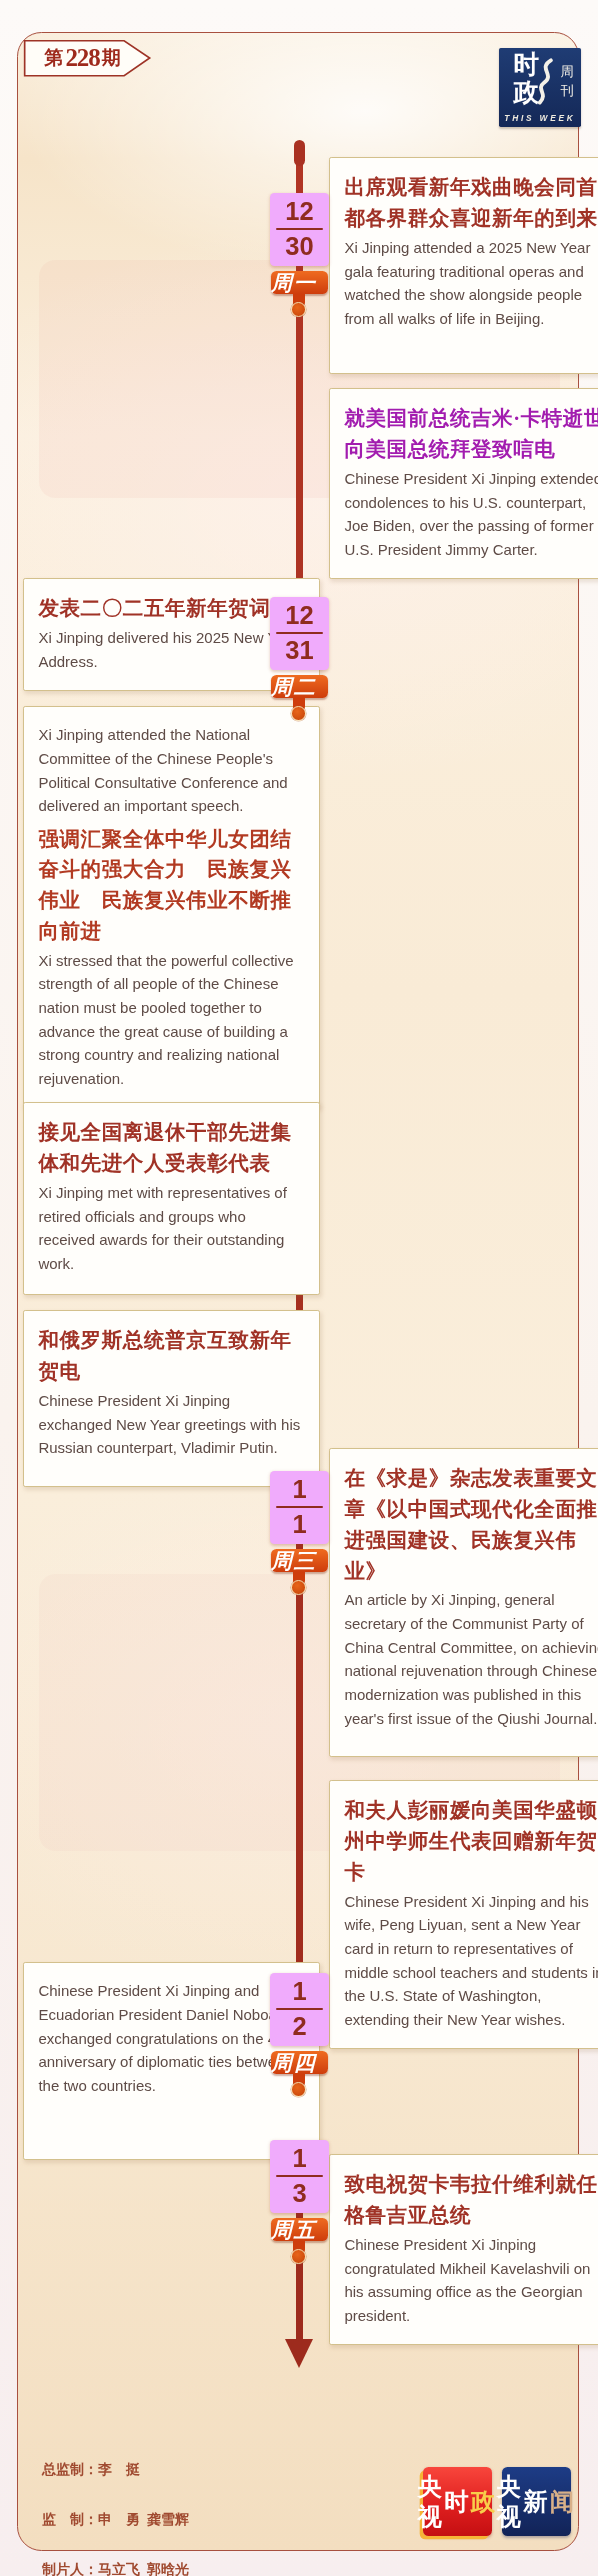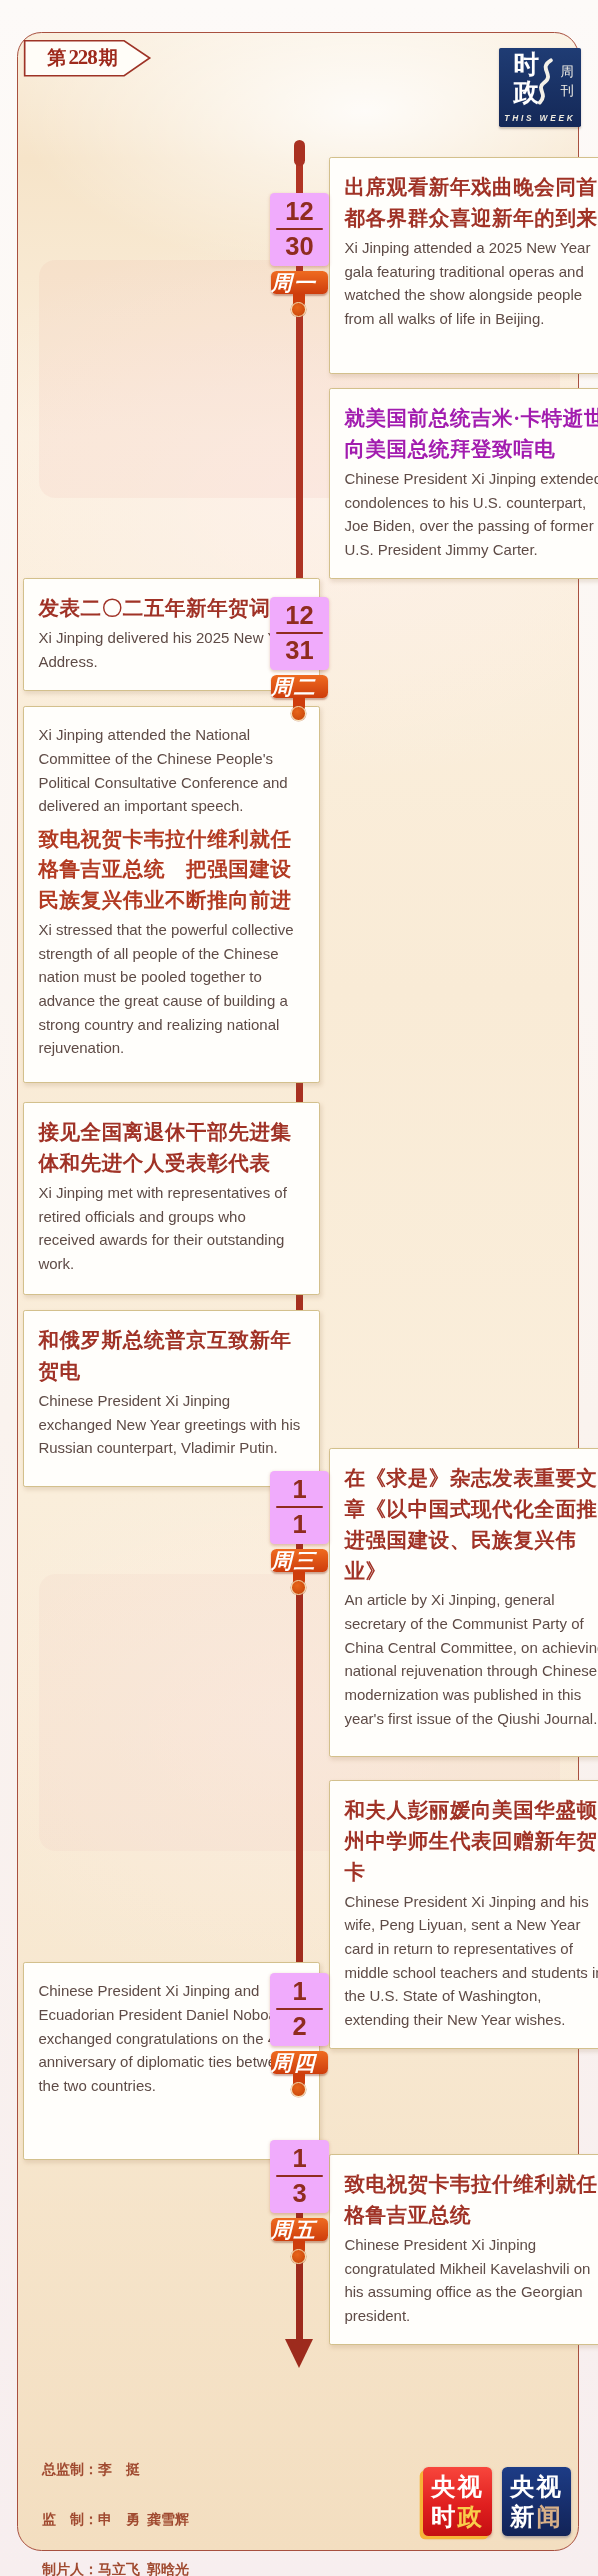--- a/index.html
+++ b/index.html
@@ -23,21 +23,21 @@
   .wm2{left:39px;top:1574px;width:521px;height:277px;background:rgba(233,170,160,.08);}
 
   
   .issue{position:absolute;left:23px;top:39px;width:130px;height:39px;}
   .issue svg{position:absolute;left:0;top:0;}
   .issue-text{
     position:absolute;left:0;top:0;width:119px;height:37px;display:flex;align-items:center;justify-content:center;gap:2.2px;
     color:#9E2A1C;font-family:"Liberation Serif","DejaVu Serif",serif;font-weight:bold;
   }
   .issue-text .small{font-size:19px;}
-  .issue-text .big{font-size:21px;letter-spacing:-1.1px;}
+  .issue-text .big{font-size:25px;letter-spacing:-1.1px;}
 
   
   .wlogo{
     position:absolute;left:499px;top:48px;width:82px;height:79px;box-sizing:border-box;
     background:linear-gradient(180deg,#1F3C74,#142857);border-radius:1.7px;
     box-shadow:0 1.1px 2.2px rgba(60,40,20,.25);color:#fff;
   }
   .wlogo .main{position:absolute;left:7.8px;top:3.3px;width:39px;height:58px;
     font-family:"Liberation Serif","DejaVu Serif",serif;font-weight:bold;font-size:25.5px;line-height:28px;text-align:center;}
   .wlogo .side{position:absolute;right:6.6px;top:14.4px;width:14.4px;
@@ -78,21 +78,21 @@
   .card .e{margin-top:2px;font-size:15px;line-height:1.58;color:#5E4B46;}
 
   
   .credits{position:absolute;left:42px;top:2429px;z-index:3;
     font-family:"Liberation Serif","DejaVu Serif",serif;font-weight:600;
     font-size:14px;line-height:16.6px;color:#A04A30;white-space:pre;}
   .credits div{height:16.6px;}
 
   
   .flogo{position:absolute;width:69px;height:69px;border-radius:5.5px;z-index:3;
-    display:flex;flex-direction:column;align-items:center;justify-content:center;
+    display:flex;align-items:center;justify-content:center;
     font-weight:bold;font-size:24.4px;line-height:30px;letter-spacing:2.2px;color:#fff;}
   .flogo-red{left:423px;top:2467px;background:linear-gradient(180deg,#F8463C 0%,#E01F1F 55%,#C40F12 100%);
     box-shadow:-3.3px 3.3px 0 0 #F6B437,0 1.7px 2.8px rgba(120,20,10,.3);}
   .flogo-blue{left:502px;top:2467px;background:linear-gradient(180deg,#1D3C86,#122357);
     box-shadow:0 1.7px 2.8px rgba(20,30,80,.3);}
   .flogo .row{display:flex;}
   .flogo-red .gold{color:#F8CE4B;}
   .flogo-blue .tan{color:#D8B088;}
 </style>
 </head>
@@ -197,21 +197,21 @@
   <div class="e">Chinese President Xi Jinping extended condolences to his U.S. counterpart, Joe Biden, over the passing of former U.S. President Jimmy Carter.</div>
 </div>
 
 <div class="card" style="left:23px;top:578px;min-height:107px">
   <div class="t">发表二〇二五年新年贺词</div>
   <div class="e">Xi Jinping delivered his 2025 New Year Address.</div>
 </div>
 
 <div class="card" style="left:23px;top:706px;min-height:377px">
   <div class="e">Xi Jinping attended the National Committee of the Chinese People's Political Consultative Conference and delivered an important speech.</div>
-  <div class="t bright">致电祝贺卡韦拉什维利就任格鲁吉亚总统　把强国建设　民族复兴伟业不断推向前进</div>
+  <div class="t bright">强调汇聚全体中华儿女团结奋斗的强大合力　民族复兴伟业　民族复兴伟业不断推向前进</div>
   <div class="e">Xi stressed that the powerful collective strength of all people of the Chinese nation must be pooled together to advance the great cause of building a strong country and realizing national rejuvenation.</div>
 </div>
 
 <div class="card" style="left:23px;top:1102px;min-height:193px">
   <div class="t">接见全国离退休干部先进集体和先进个人受表彰代表</div>
   <div class="e">Xi Jinping met with representatives of retired officials and groups who received awards for their outstanding work.</div>
 </div>
 
 <div class="card" style="left:23px;top:1310px;min-height:177px">
   <div class="t">和俄罗斯总统普京互致新年贺电</div>

